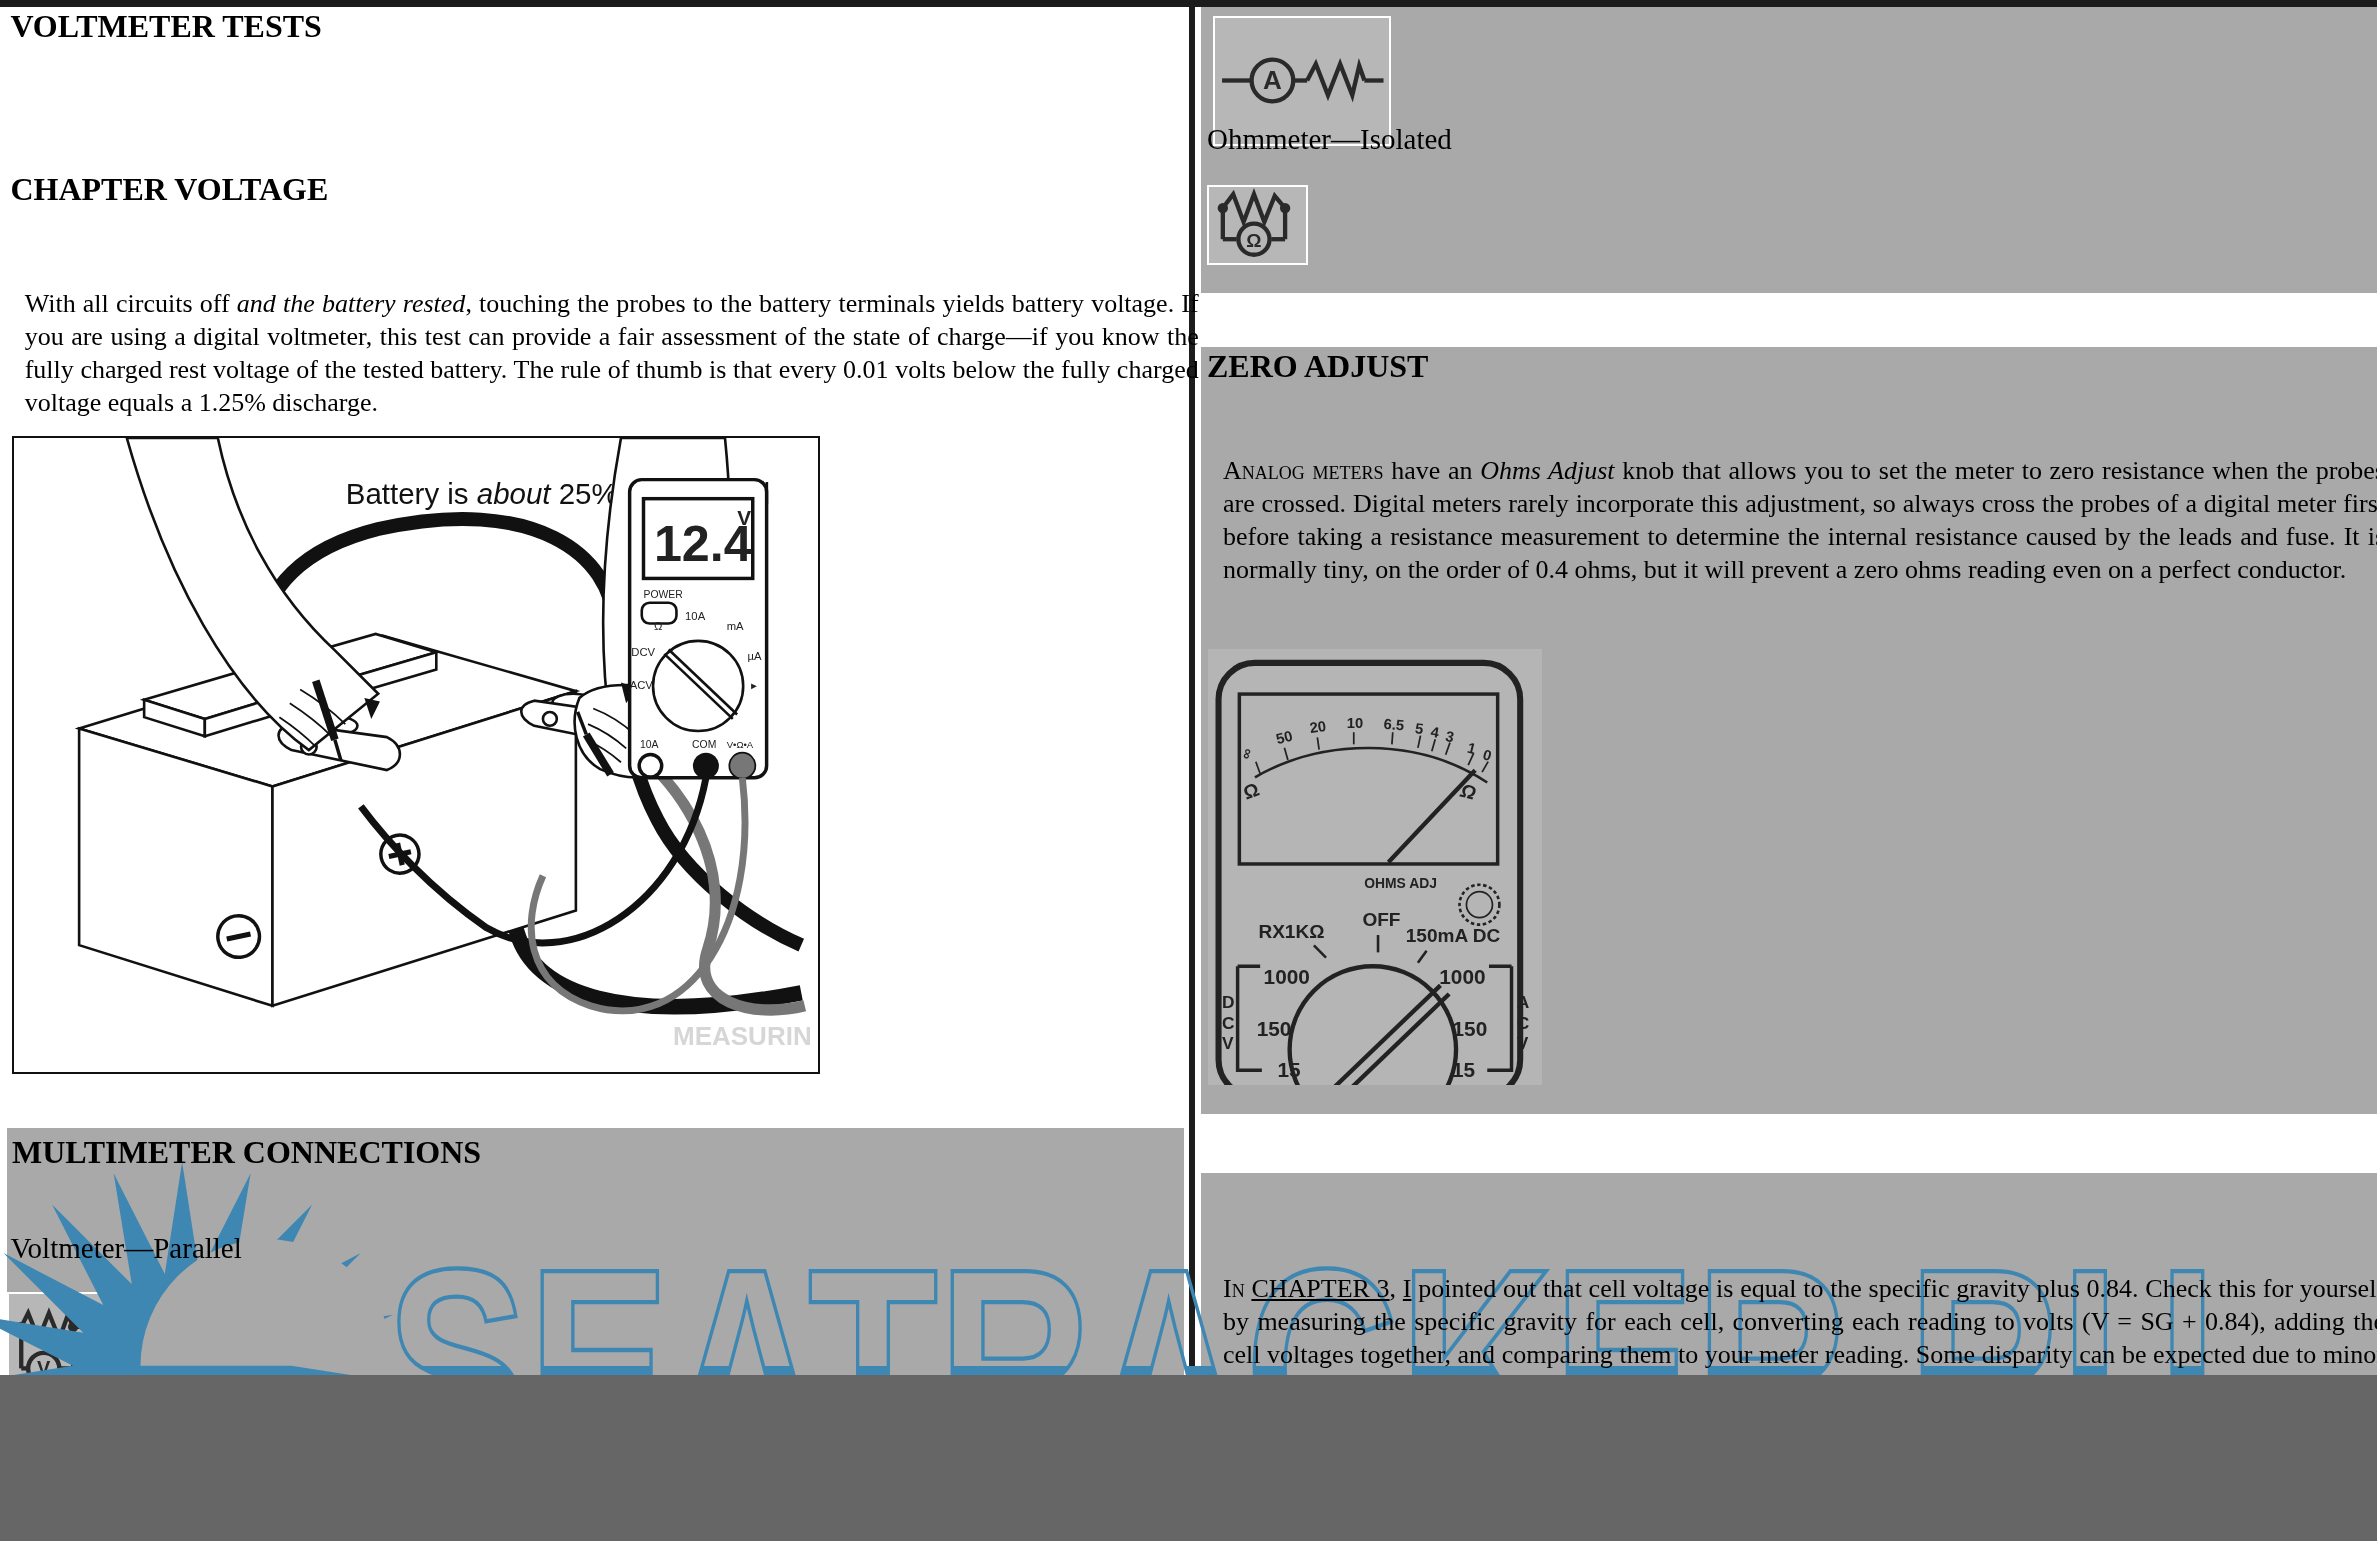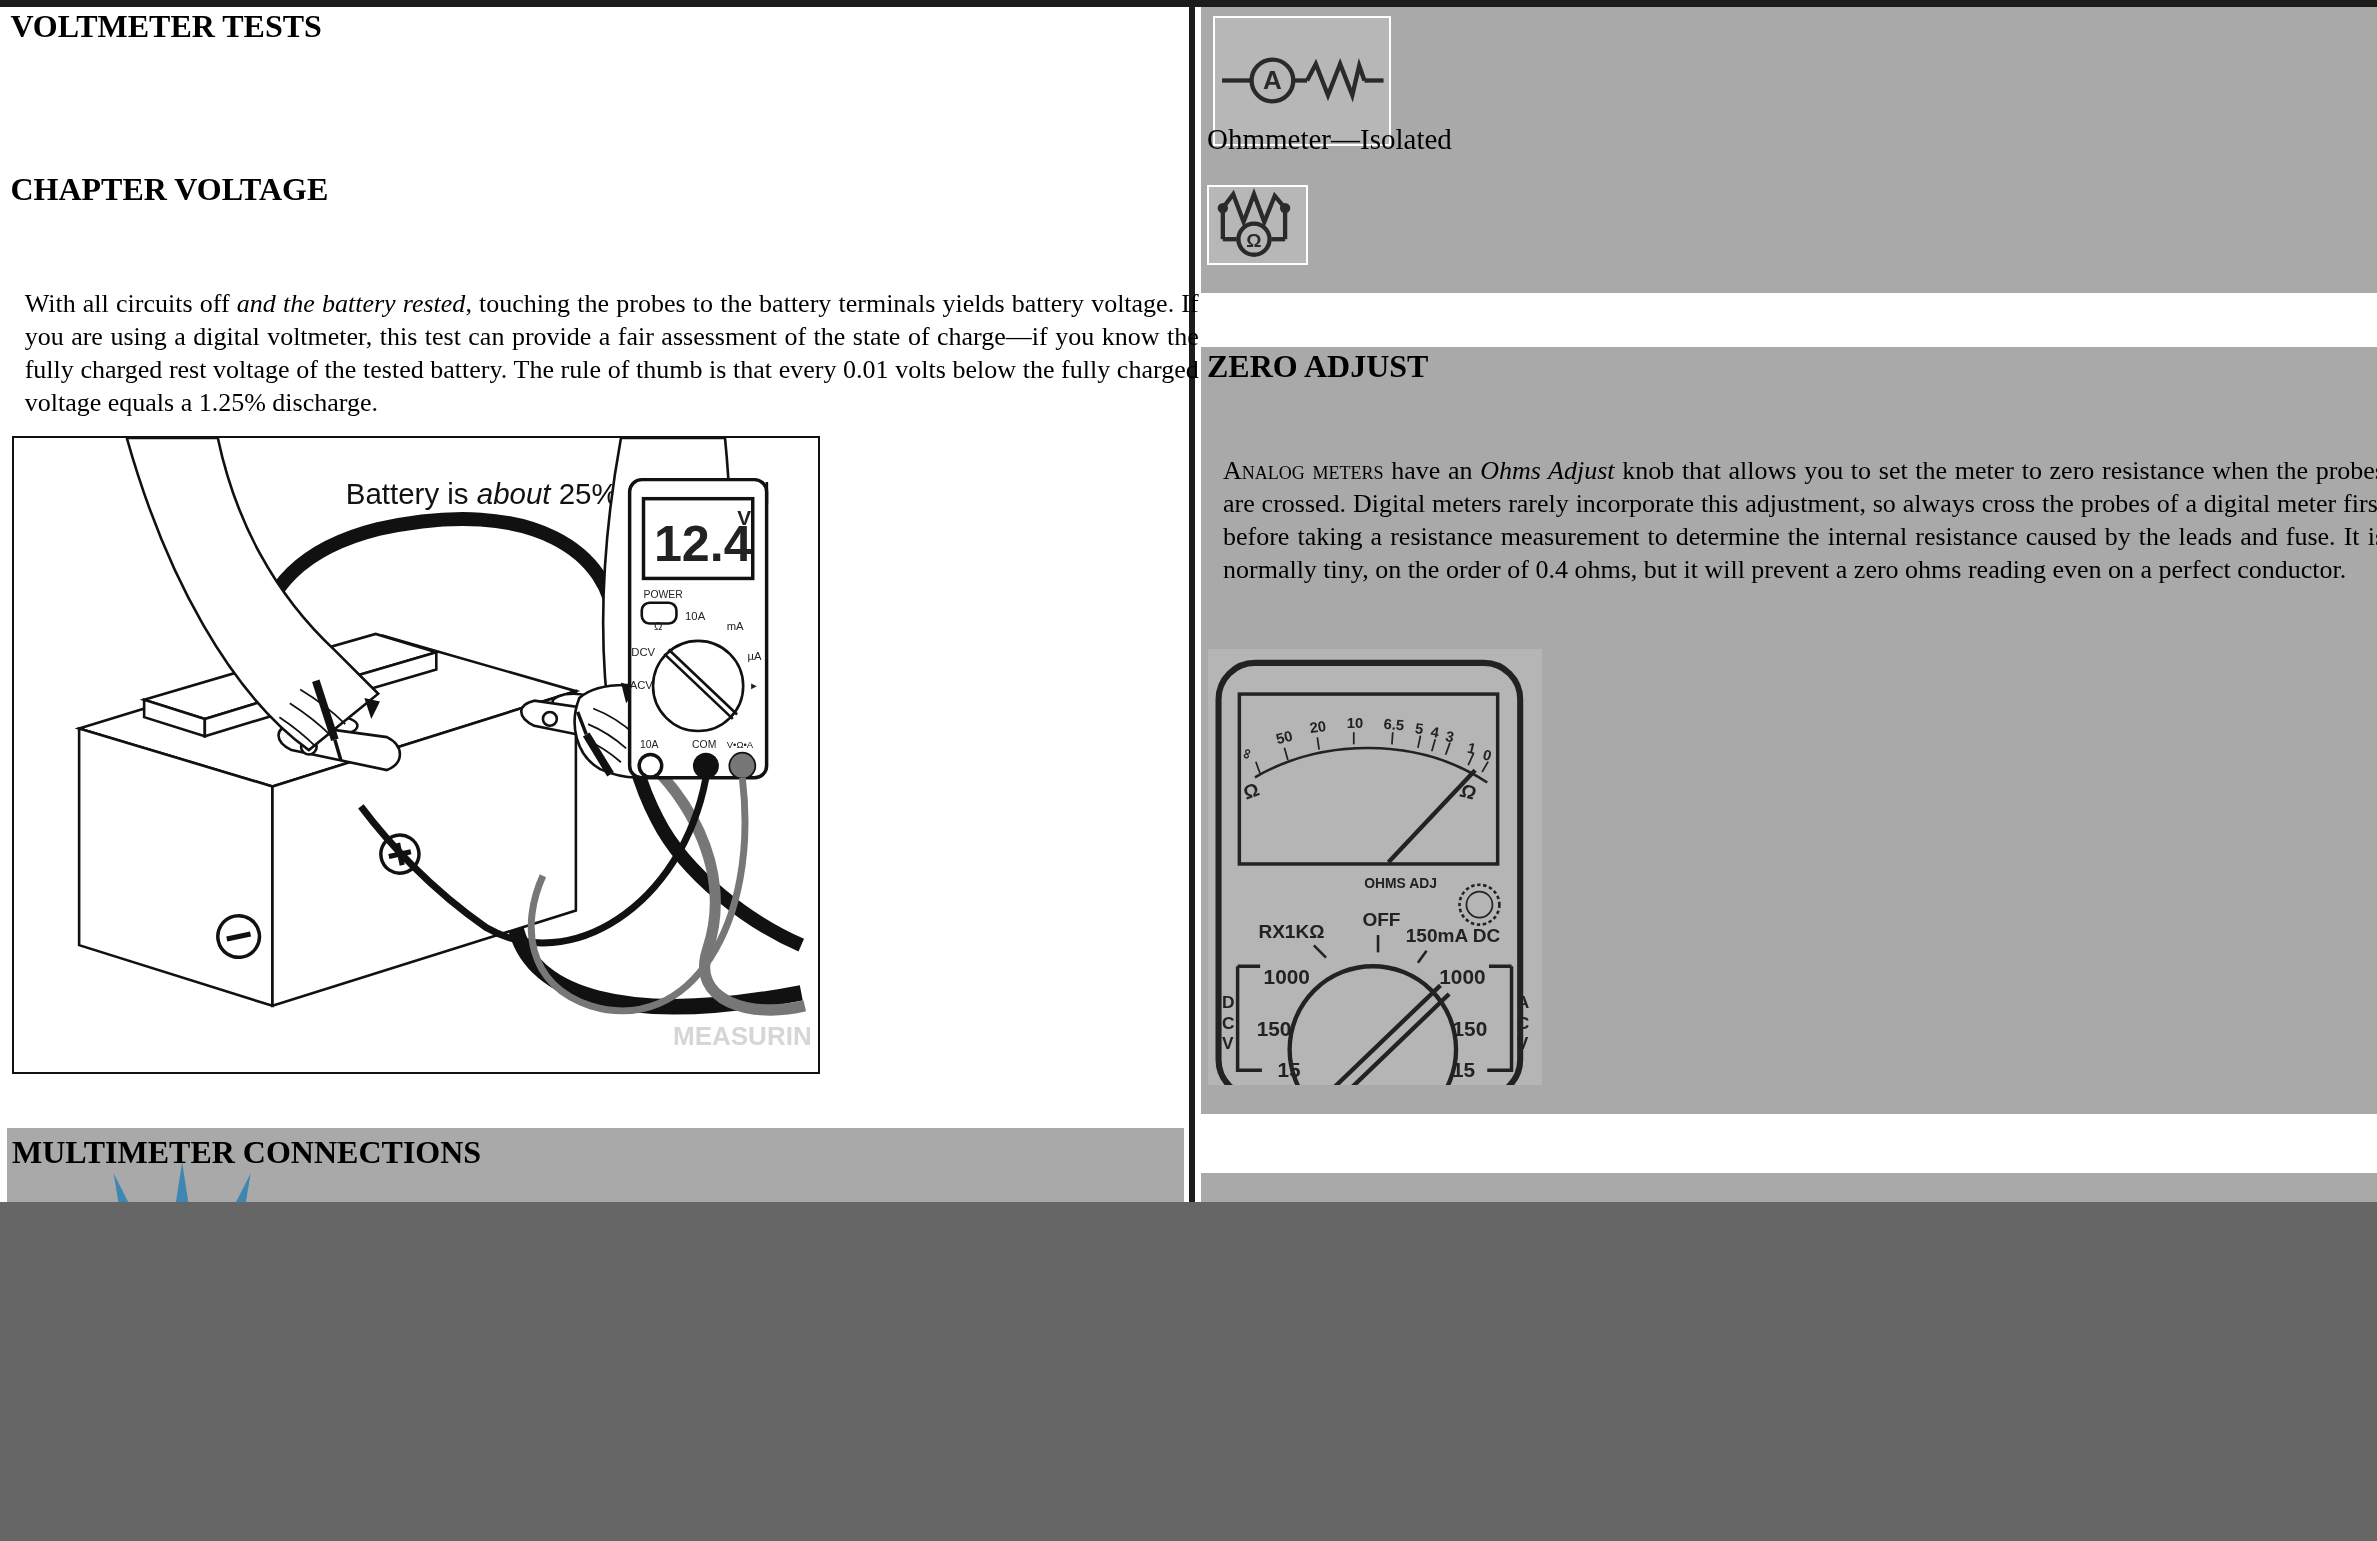--- a/index.html
+++ b/index.html
@@ -1,18 +1,18 @@
 <!DOCTYPE html>
 <html style="font-size:14px"><head>
 <meta charset="utf-8">
 <style>
   html,body{margin:0;padding:0;background:#666;}
   .page{
     position:relative;
-    width:2377px;height:1202px;
+    width:2377px;height:1375px;
     background:#fff;
     overflow:hidden;
     font-family:"Liberation Serif", serif;
     color:#000;
   }
   .abs{position:absolute;}
   .z2{z-index:2;}
   .bar{background:#1c1c1c;}
   .panel{background:#a9a9a9;z-index:0;}
   h1,h2{margin:0;font-weight:bold;font-size:32px;line-height:1.1;font-family:"Liberation Serif",serif;}

